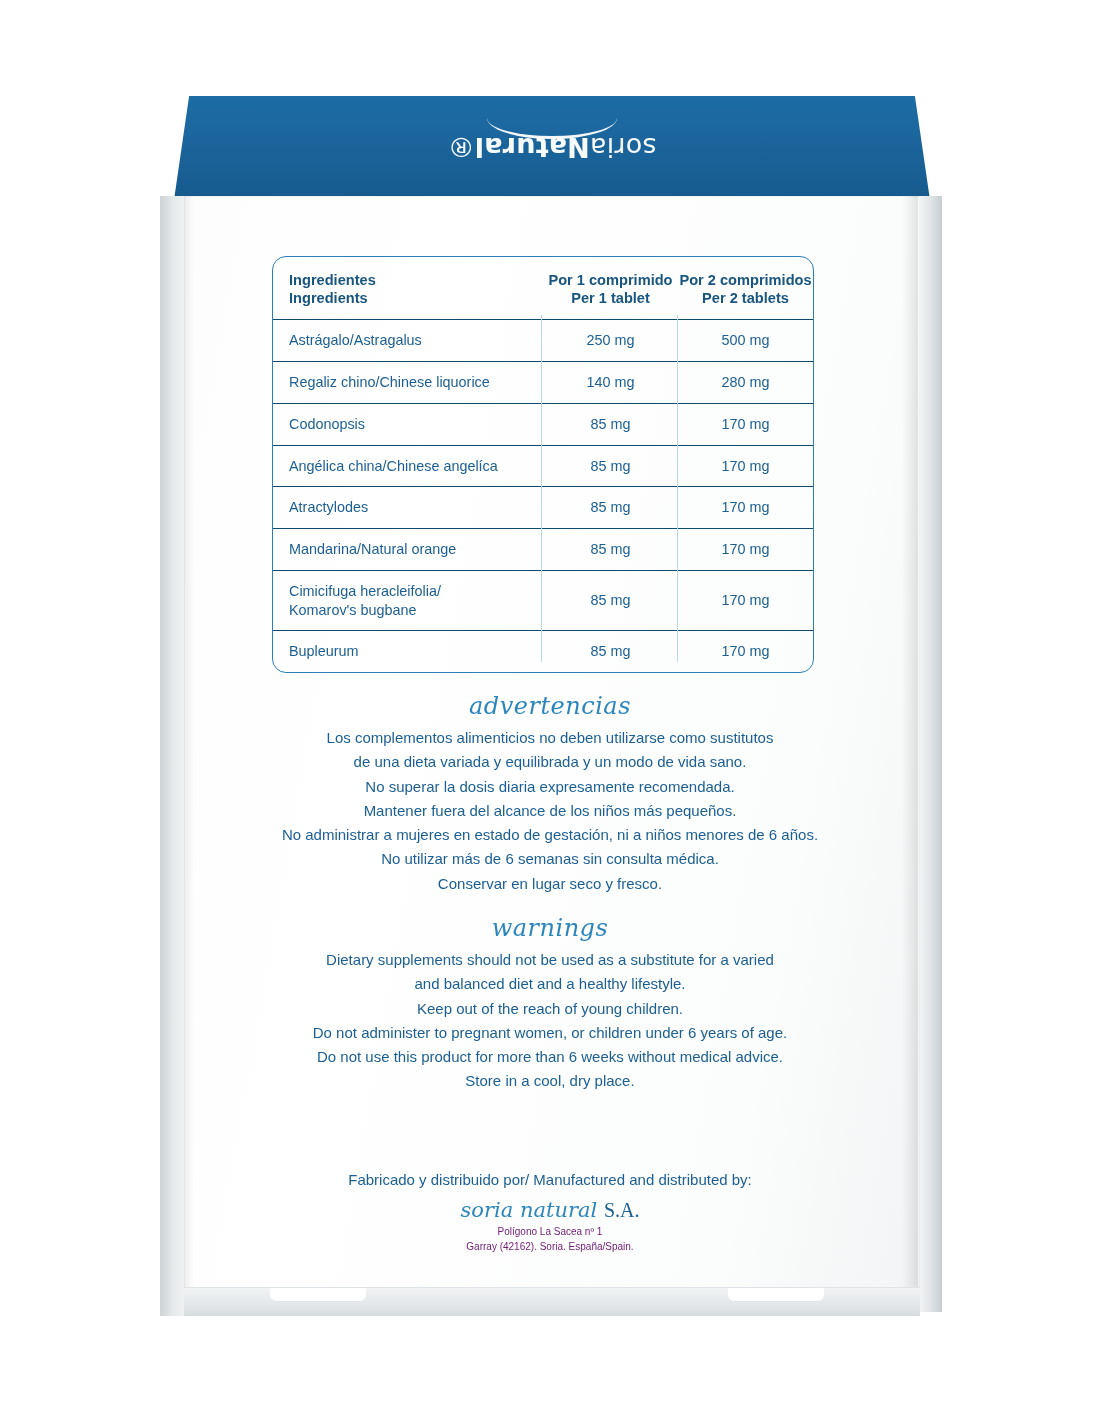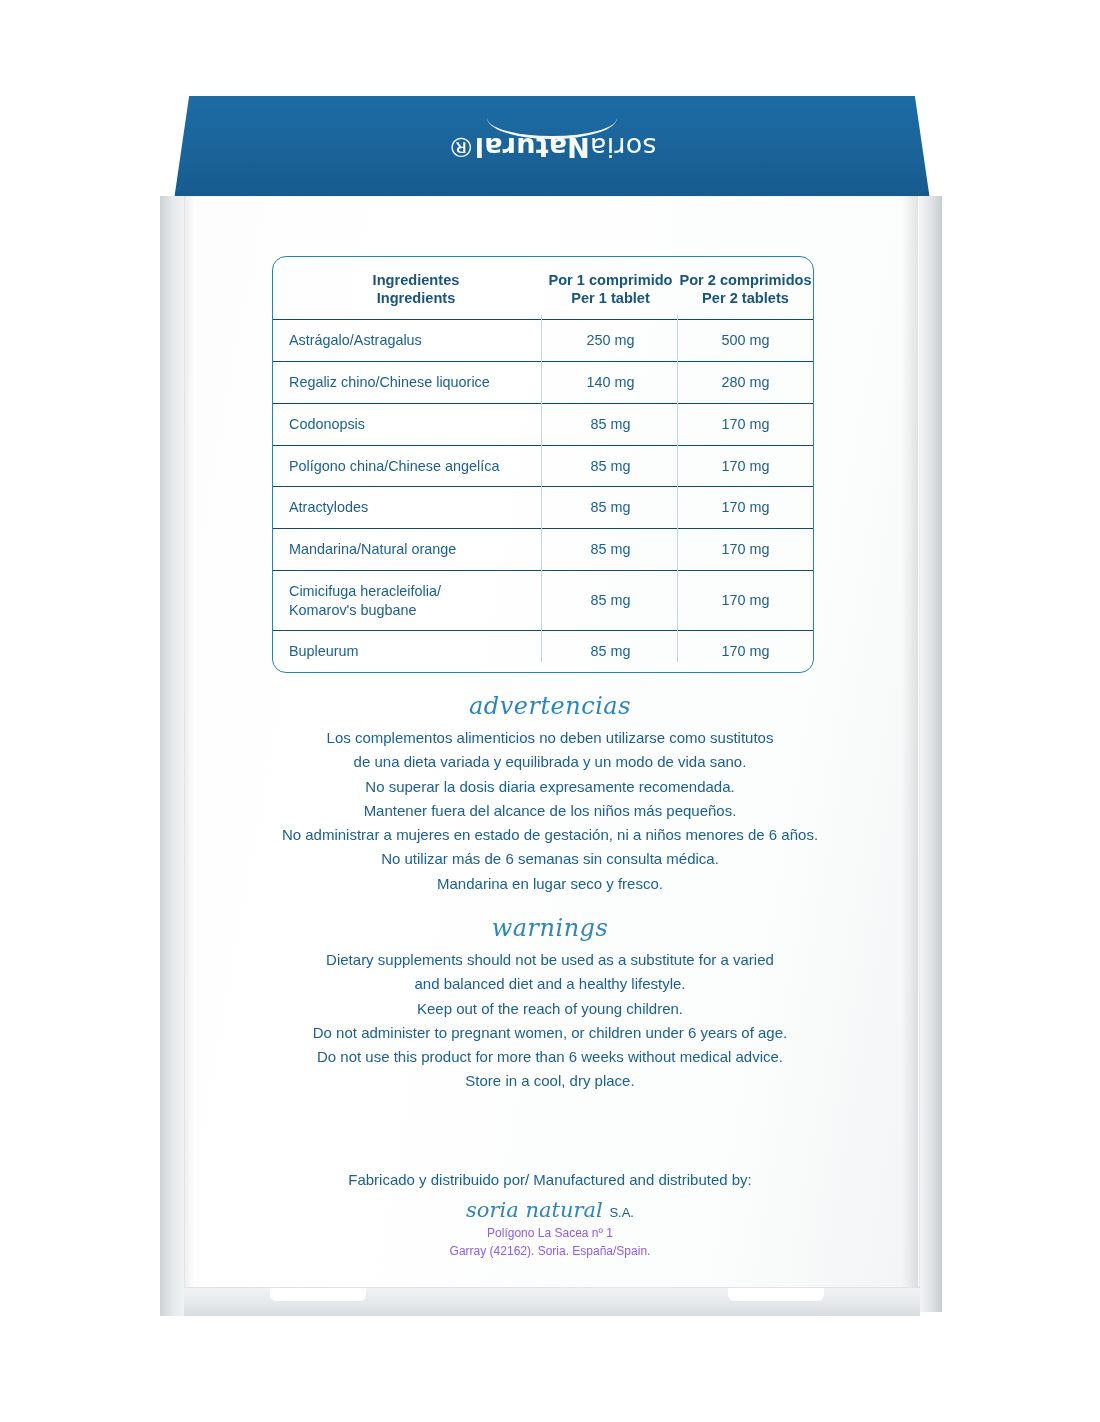--- a/index.html
+++ b/index.html
@@ -129,21 +129,21 @@
     color: #1b5f93;
     font-size: 14.5px;
   }
   .tbl th, .tbl td {
     padding: 0;
     vertical-align: middle;
   }
   .hdr-row th {
     padding: 14px 0 12px 0;
     font-weight: 700;
-    text-align: center;
+    text-align: left;
     color: #18557f;
     line-height: 1.25;
     font-size: 14.6px;
   }
   .hdr-row th.c1 { padding-left: 16px; width: 50%; }
   .hdr-row th.c2 { width: 25%; text-align: center; }
   .hdr-row th.c3 { width: 25%; text-align: center; }
   .hdr-sub { display: block; }
 
   .tbl tbody tr {
@@ -189,29 +189,29 @@
   #manufacturer { top: 1072px; }
 
   .company-name {
     font-family: "DejaVu Serif", serif;
     font-style: italic;
     font-size: 21px;
     color: #2c86bd;
     margin: 6px 0 2px 0;
   }
   .company-name .sa {
-    font-family: Liberation Sans, sans-serif;
+    font-family: Liberation Serif, serif;
     font-style: normal;
-    font-size: 13px;
+    font-size: 20px;
     color: #1b5f93;
   }
   .addr {
-    font-size: 12px;
+    font-size: 10px;
     line-height: 1.5;
-    color: #8b5cf6;
+    color: #701a75;
   }
   
   .edge-shadow-l {
     position: absolute; left: 24px; top: 100px; width: 10px; height: 1118px;
     background: linear-gradient(90deg, rgba(0,0,0,.07), rgba(0,0,0,0));
   }
   .edge-shadow-r {
     position: absolute; right: 24px; top: 100px; width: 16px; height: 1116px;
     background: linear-gradient(270deg, rgba(0,0,0,.10), rgba(0,0,0,0));
   }
@@ -269,21 +269,21 @@
           <td class="c1">Regaliz chino/Chinese liquorice</td>
           <td class="c2">140 mg</td>
           <td class="c3">280 mg</td>
         </tr>
         <tr>
           <td class="c1">Codonopsis</td>
           <td class="c2">85 mg</td>
           <td class="c3">170 mg</td>
         </tr>
         <tr>
-          <td class="c1">Polígono china/Chinese angelíca</td>
+          <td class="c1">Angélica china/Chinese angelíca</td>
           <td class="c2">85 mg</td>
           <td class="c3">170 mg</td>
         </tr>
         <tr>
           <td class="c1">Atractylodes</td>
           <td class="c2">85 mg</td>
           <td class="c3">170 mg</td>
         </tr>
         <tr>
           <td class="c1">Mandarina/Natural orange</td>
@@ -306,21 +306,21 @@
   </div>
 
   <div class="section" id="advertencias">
     <div class="script-title">advertencias</div>
     <p>Los complementos alimenticios no deben utilizarse como sustitutos</p>
     <p>de una dieta variada y equilibrada y un modo de vida sano.</p>
     <p>No superar la dosis diaria expresamente recomendada.</p>
     <p>Mantener fuera del alcance de los niños más pequeños.</p>
     <p>No administrar a mujeres en estado de gestación, ni a niños menores de 6 años.</p>
     <p>No utilizar más de 6 semanas sin consulta médica.</p>
-    <p>Mandarina en lugar seco y fresco.</p>
+    <p>Conservar en lugar seco y fresco.</p>
   </div>
 
   <div class="section" id="warnings">
     <div class="script-title">warnings</div>
     <p>Dietary supplements should not be used as a substitute for a varied</p>
     <p>and balanced diet and a healthy lifestyle.</p>
     <p>Keep out of the reach of young children.</p>
     <p>Do not administer to pregnant women, or children under 6 years of age.</p>
     <p>Do not use this product for more than 6 weeks without medical advice.</p>
     <p>Store in a cool, dry place.</p>

